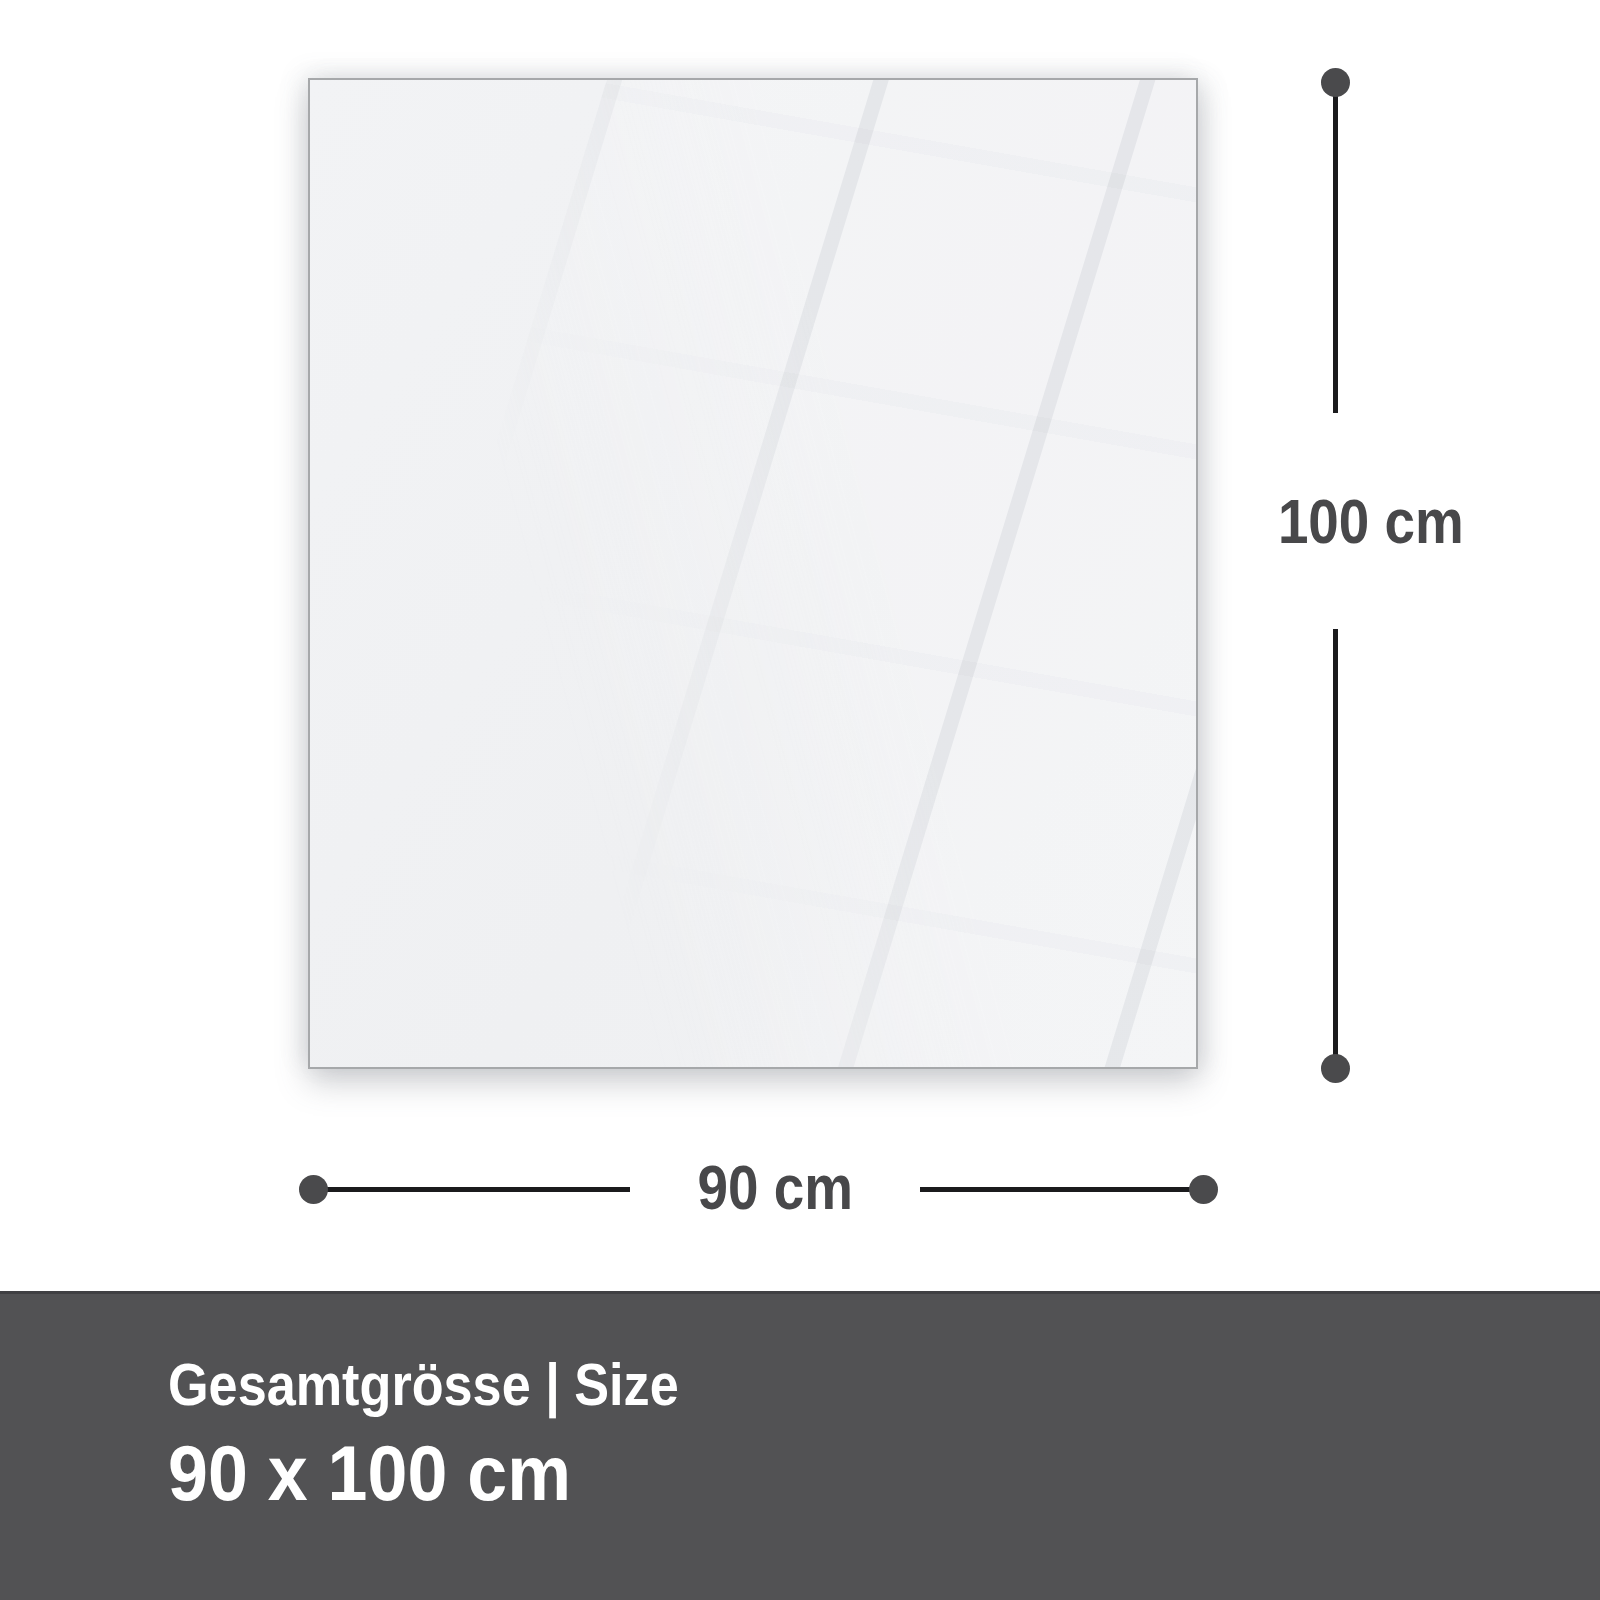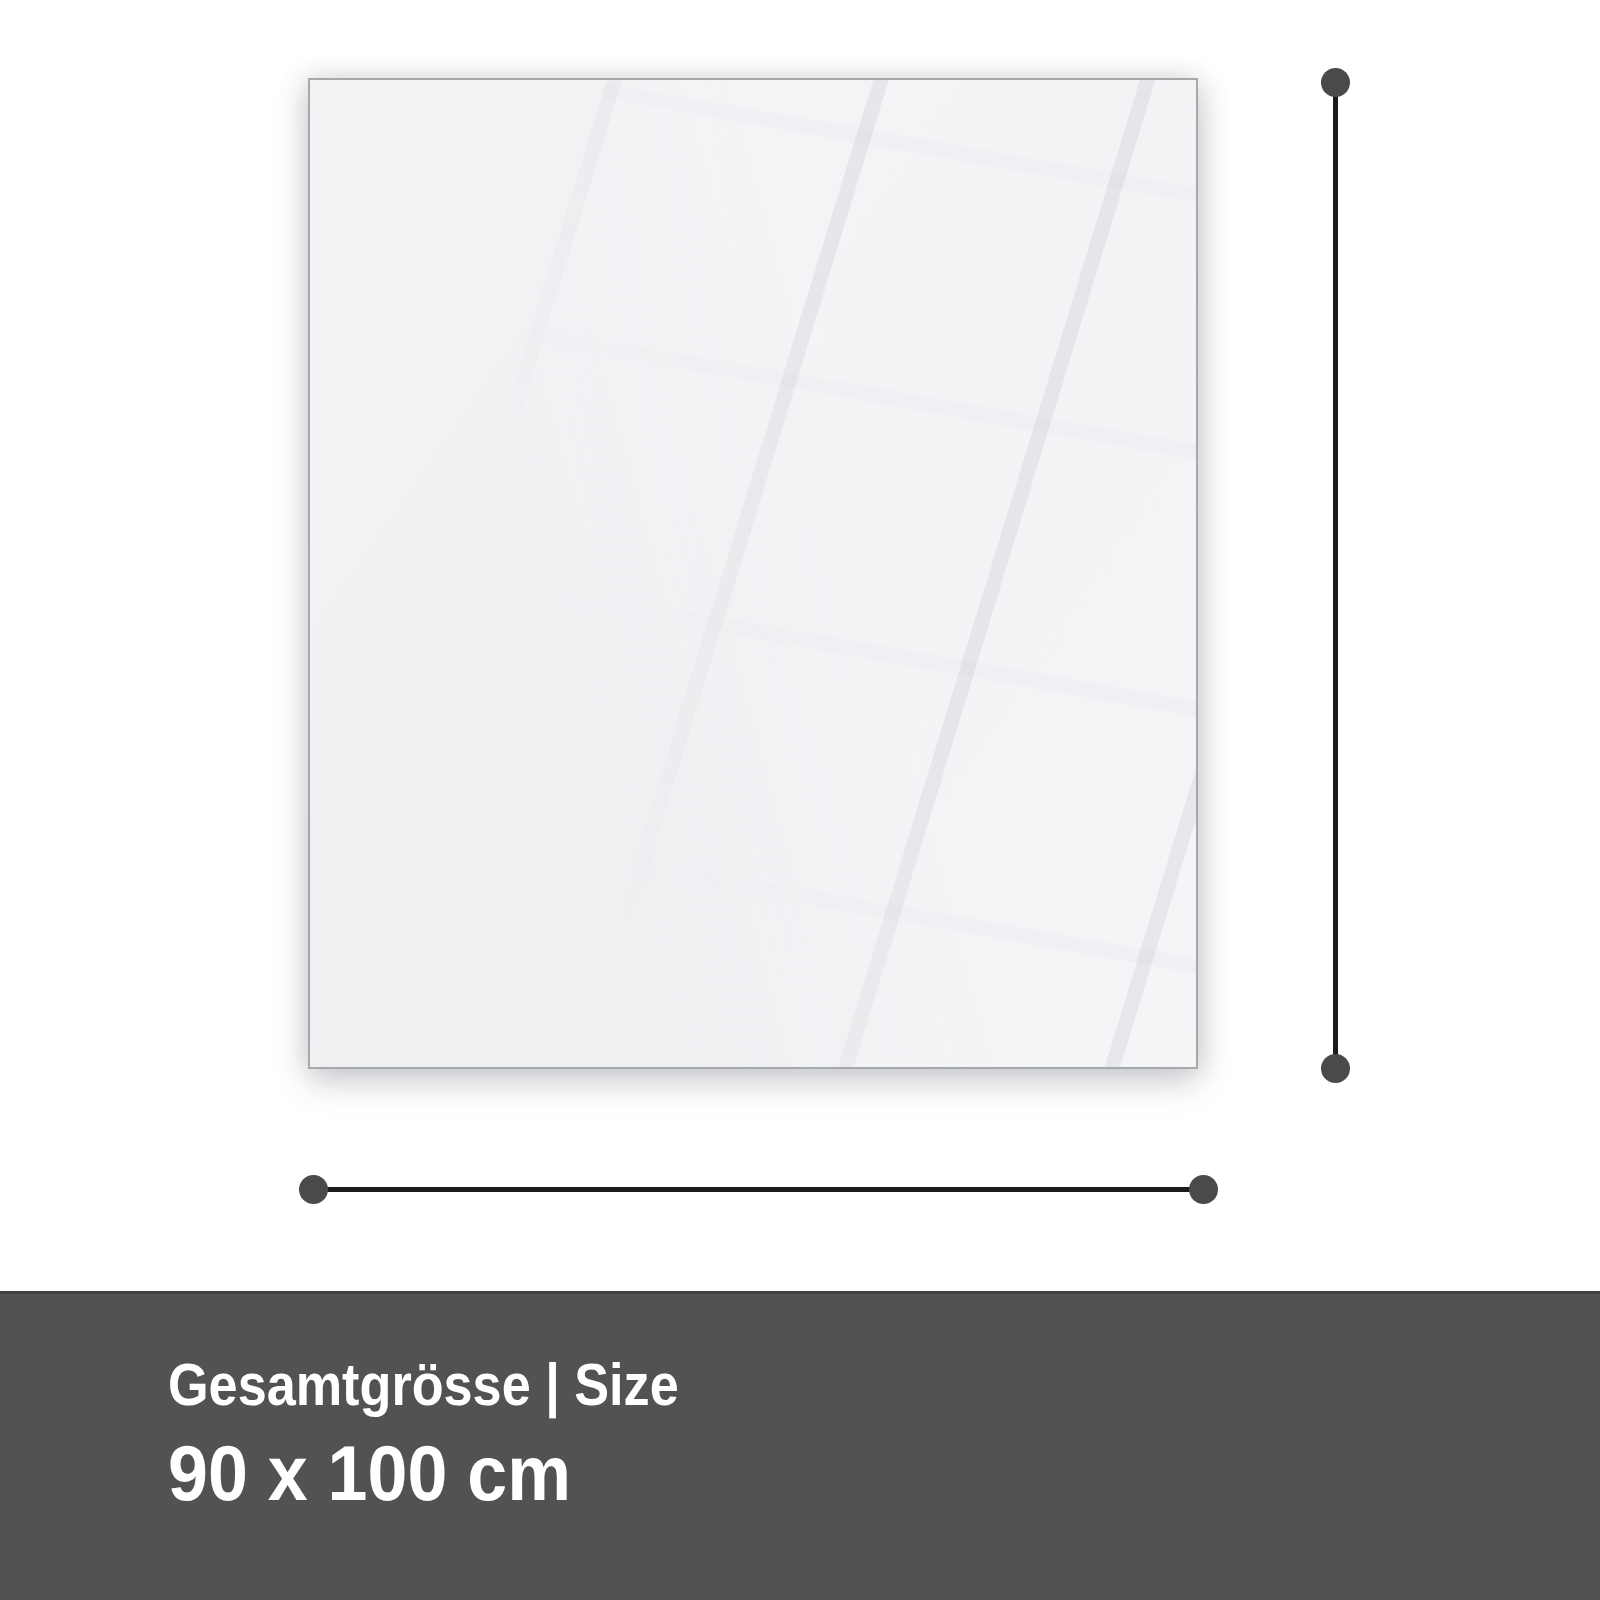--- a/index.html
+++ b/index.html
@@ -138,22 +138,28 @@
 
 <div class="canvas">
 
   <div class="panel">
     <div class="reflection"></div>
   </div>
 
   <div class="dim-line vline"></div>
   <div class="dim-dot dot-v-top"></div>
   <div class="dim-dot dot-v-bottom"></div>
+  <div class="dim-label label-height">
+    <span class="cond">100 cm</span>
+  </div>
 
   <div class="dim-line hline"></div>
   <div class="dim-dot dot-h-left"></div>
   <div class="dim-dot dot-h-right"></div>
+  <div class="dim-label label-width">
+    <span class="cond">90 cm</span>
+  </div>
 
   <div class="footer"></div>
   <div class="footer-title">Gesamtgrösse | Size</div>
   <div class="footer-size">90 x 100 cm</div>
 
 </div>
 
 </body></html>

